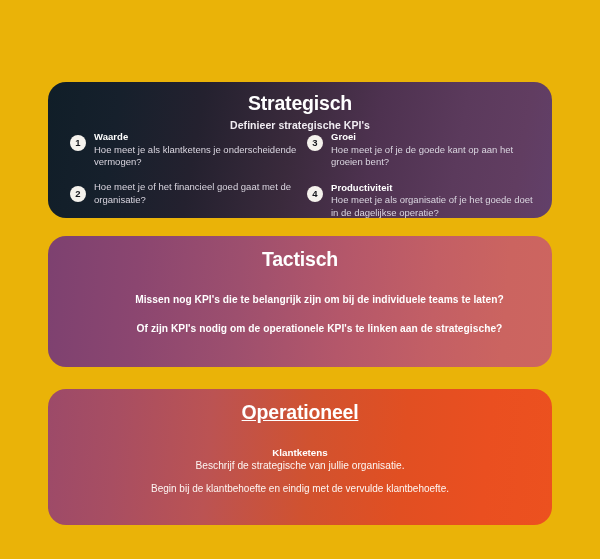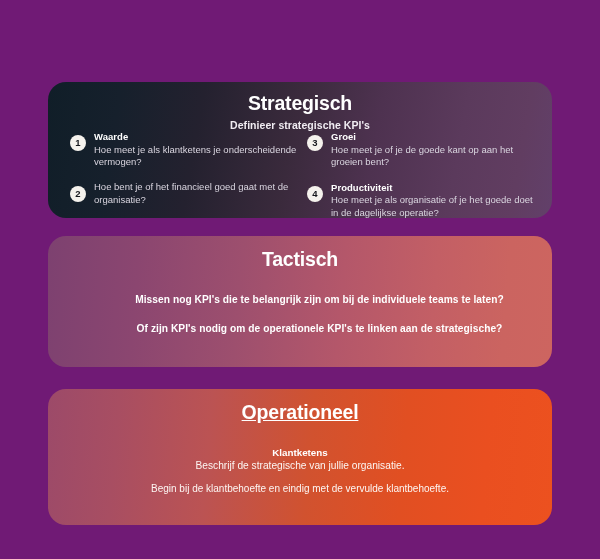--- a/index.html
+++ b/index.html
@@ -9,21 +9,21 @@
     height: 559px;
     background: #000000;
     font-family: "Liberation Sans", sans-serif;
     overflow: hidden;
   }
 
   .stage {
     position: relative;
     width: 600px;
     height: 559px;
-    background: #701a75;
+    background: #eab308;
   }
 
   
   .card {
     position: absolute;
     left: 48px;
     width: 504px;
     border-radius: 18px;
     overflow: hidden;
   }
@@ -203,21 +203,21 @@
         <div class="kpi-num">3</div>
         <div class="kpi-text">
           <div class="kpi-label">Groei</div>
           <div class="kpi-desc">Hoe meet je of je de goede kant op aan het groeien bent?</div>
         </div>
       </div>
 
       <div class="kpi-item">
         <div class="kpi-num">2</div>
         <div class="kpi-text">
-          <div class="kpi-desc">Hoe bent je of het financieel goed gaat met de organisatie?</div>
+          <div class="kpi-desc">Hoe meet je of het financieel goed gaat met de organisatie?</div>
         </div>
       </div>
 
       <div class="kpi-item">
         <div class="kpi-num">4</div>
         <div class="kpi-text">
           <div class="kpi-label">Productiviteit</div>
           <div class="kpi-desc">Hoe meet je als organisatie of je het goede doet in de dagelijkse operatie?</div>
         </div>
       </div>

